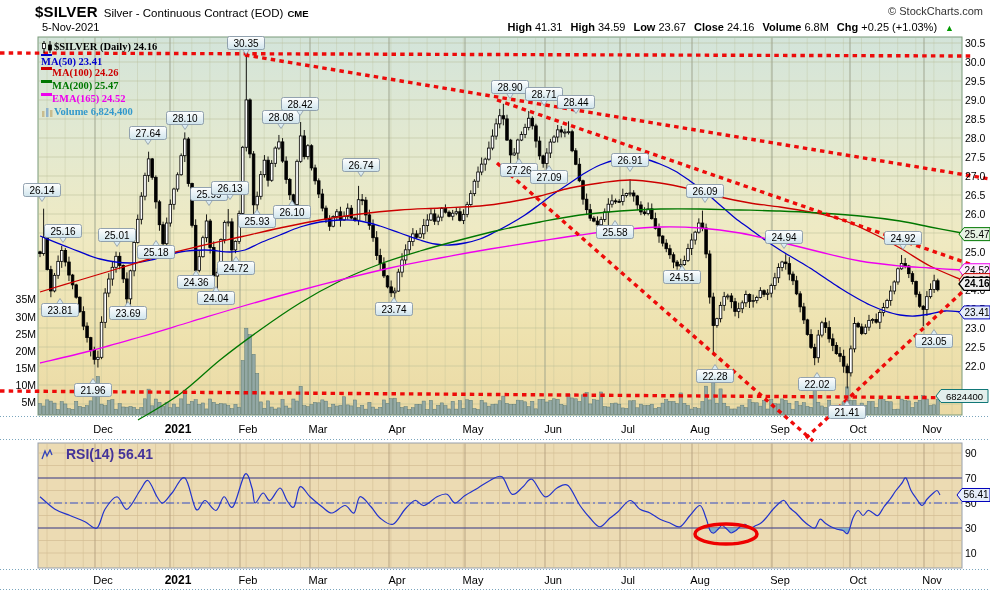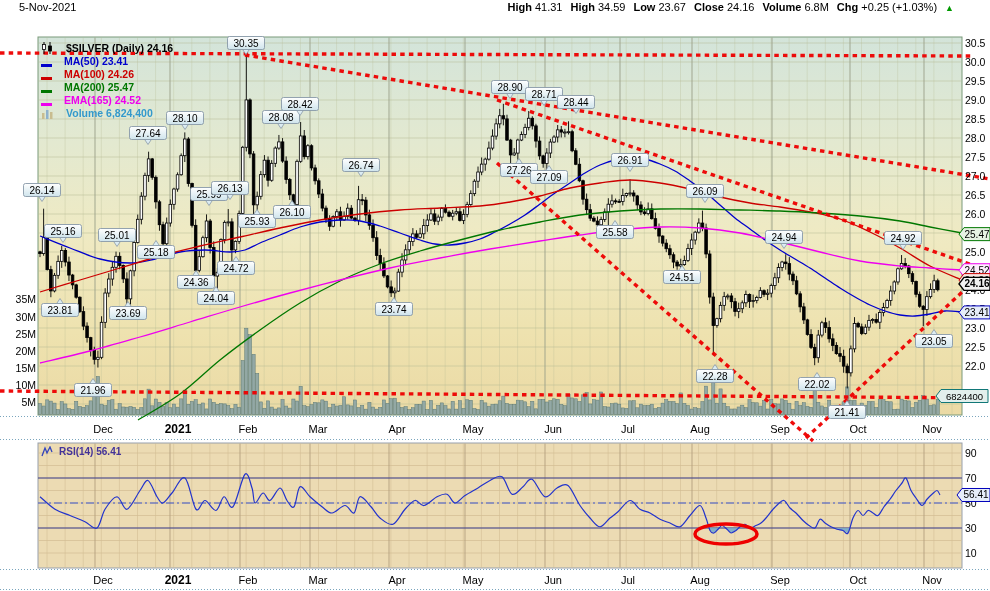--- a/index.html
+++ b/index.html
@@ -4,35 +4,39 @@
 <style>
   html,body{margin:0;padding:0;width:990px;height:591px;background:#fff;overflow:hidden;}
   body{position:relative;font-family:"Liberation Sans",sans-serif;}
   #chart-svg{position:absolute;left:0;top:0;z-index:1;}
   #header{position:absolute;left:0;top:0;width:990px;z-index:3;}
   .h1{position:relative;height:17px;padding-left:35px;padding-top:3px;}
   .sym{font-size:15px;font-weight:bold;letter-spacing:0.2px;}
   .htitle{font-size:11.5px;margin-left:6px;}
   .hexch{font-size:9.5px;font-weight:bold;margin-left:4px;}
   .credit{position:absolute;right:7px;top:5px;font-size:11px;color:#333;text-decoration:none;cursor:pointer;}
-  .h2row{position:relative;height:15px;padding-left:19px;font-size:11px;margin-top:1px;}
+  .h2row{position:relative;height:15px;padding-left:42px;font-size:11px;margin-top:1px;}
   .quote{position:absolute;right:36px;top:0;white-space:nowrap;}
   .quote b{margin-right:3px;font-size:11px;}
   .qv{margin-right:8px;}
   .arrow-up{color:#009900;font-size:9px;}
   #legend{position:absolute;left:41px;top:41px;z-index:3;font-size:10.5px;font-weight:bold;}
-  .lrow{height:13px;display:flex;align-items:flex-end;gap:12px;white-space:nowrap;}
+  .lrow{height:13px;display:flex;align-items:flex-start;gap:0;white-space:nowrap;font-family:Liberation Serif, serif;}
   .lic{width:11px;height:3px;display:inline-block;}
   .main-row{color:#000;}
-  #rsi-legend{position:absolute;left:41px;top:446px;z-index:3;color:#443399;font-size:10px;font-weight:bold;display:flex;align-items:flex-start;gap:6px;}
+  #rsi-legend{position:absolute;left:41px;top:446px;z-index:3;color:#443399;font-size:14px;font-weight:bold;display:flex;align-items:center;gap:13px;}
 </style>
 </head>
 <body>
 
 <div id="header">
+  <div class="h1">
+    <span class="sym">$SILVER</span><span class="htitle">Silver - Continuous Contract (EOD)</span><span class="hexch">CME</span>
+    <span class="credit">© StockCharts.com</span>
+  </div>
   <div class="h2row">
     <span class="hdate">5-Nov-2021</span>
     <span class="quote">
       <b>High</b><span class="qv">41.31</span><b>High</b><span class="qv">34.59</span><b>Low</b><span class="qv">23.67</span><b>Close</b><span class="qv">24.16</span><b>Volume</b><span class="qv">6.8M</span><b>Chg</b><span class="qv">+0.25 (+1.03%)</span><span class="arrow-up">▲</span>
     </span>
   </div>
 </div>
 
 <svg id="chart-svg" width="990" height="591" viewBox="0 0 990 591">
     <defs>
@@ -1259,21 +1263,21 @@
 <div id="legend">
   <div class="lrow main-row">
     <svg width="13" height="12" viewBox="0 0 13 12">
         <line x1="3" y1="0" x2="3" y2="12" stroke="#000" stroke-width="1"></line>
         <rect x="1.5" y="2.5" width="3" height="5" fill="#fff" stroke="#000" stroke-width="0.8"></rect>
         <line x1="9" y1="0" x2="9" y2="12" stroke="#000" stroke-width="1"></line>
         <rect x="7.5" y="4" width="3" height="5" fill="#000" stroke="#000" stroke-width="0.8"></rect>
       </svg>
     <span>$SILVER (Daily) 24.16</span>
   </div>
-  <div class="lrow ma" style="color: rgb(0, 0, 204);">
+  <div class="lrow ma" style="color: rgb(0, 0, 204); flex-direction: column;">
       <span class="lic" style="background: rgb(0, 0, 204);"></span>
       <span>MA(50) 23.41</span>
     </div>
   <div class="lrow ma" style="color: rgb(204, 0, 0);">
       <span class="lic" style="background: rgb(204, 0, 0);"></span>
       <span>MA(100) 24.26</span>
     </div>
   <div class="lrow ma" style="color: rgb(0, 119, 0);">
       <span class="lic" style="background: rgb(0, 119, 0);"></span>
       <span>MA(200) 25.47</span>

